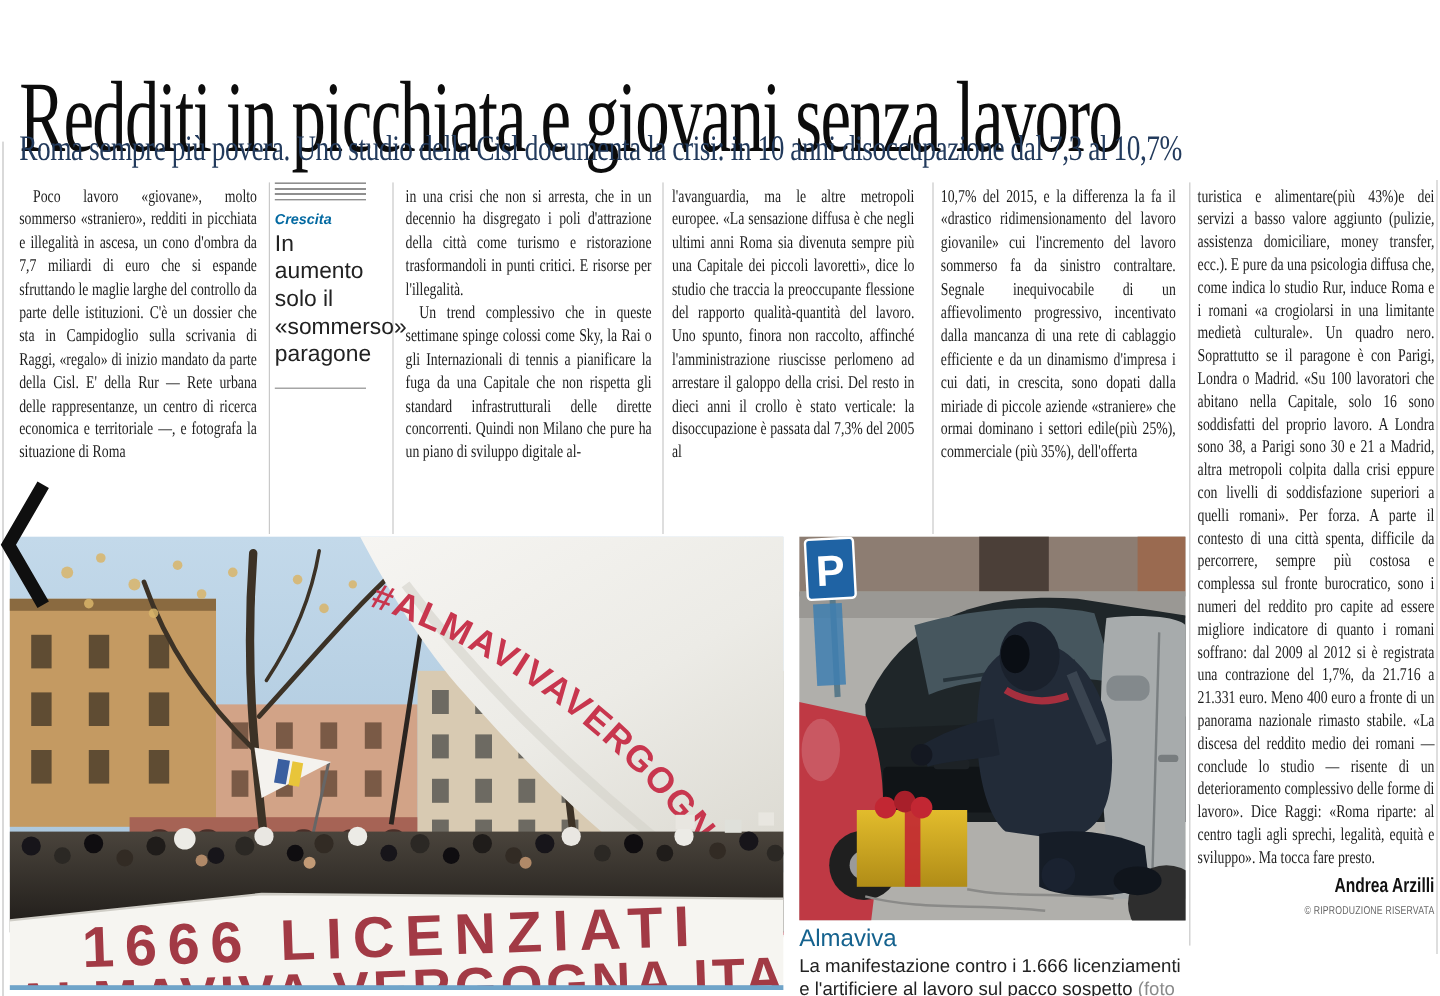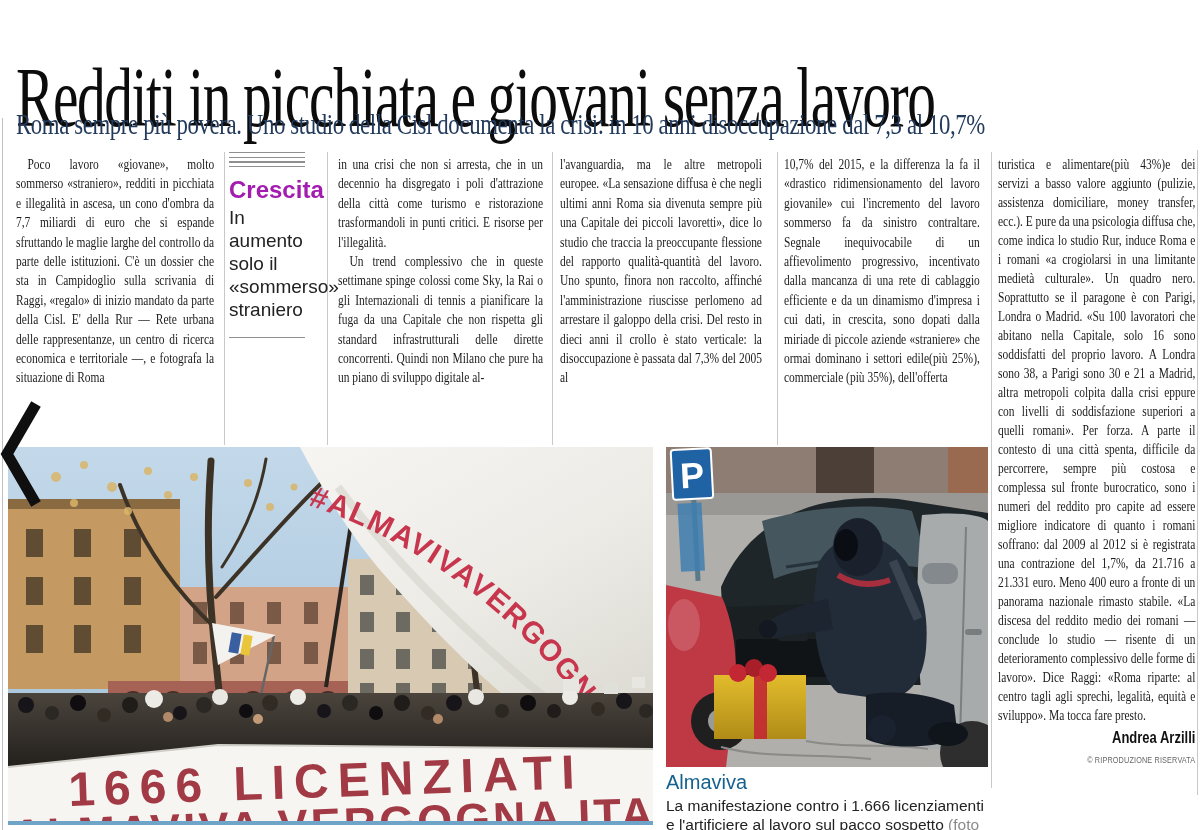--- a/index.html
+++ b/index.html
@@ -28,21 +28,21 @@
   #col5{left:998px;width:258px;line-height:19.0px;}
   .byline{font-family:"Liberation Sans",sans-serif;font-weight:bold;font-size:17px;
           text-align:right;margin-top:3px;color:#111;}
   .copyright{font-family:"Liberation Sans",sans-serif;font-size:9.5px;color:#666;
              text-align:right;margin-top:3px;letter-spacing:0.2px;}
   
   #sidebar{position:absolute;left:229px;top:152px;width:94px;
            font-family:"Liberation Sans",sans-serif;}
   #sidebar .rules{width:76px;height:15px;
       background:repeating-linear-gradient(to bottom,#8f8f8f 0 1.4px,transparent 1.4px 4.6px);}
-  #sidebar h3{margin:9px 0 2px 0;font-size:24px;color:#a21caf;}
+  #sidebar h3{margin:9px 0 2px 0;font-size:12px;color:#0369a1;font-style:italic;}
   #sidebar .sbtext{font-size:19px;line-height:23px;color:#222;}
   #sidebar .endrule{width:76px;height:1px;background:#8f8f8f;margin-top:16px;}
   
   #left-photo{position:absolute;left:8px;top:447px;width:645px;height:378px;}
   #right-photo{position:absolute;left:666px;top:447px;width:322px;height:320px;}
   
   #caption{position:absolute;left:666px;top:771px;width:318px;
            font-family:"Liberation Sans",sans-serif;}
   #caption .cap-title{font-size:20px;font-weight:normal;color:#15628e;margin:0 0 2px 0;}
   #caption .cap-text{font-size:15.5px;line-height:19px;color:#222;margin:0;}
@@ -81,21 +81,21 @@
   </div>
   <div id="col5" class="col">
     <p>turistica e alimentare(più 43%)e dei servizi a basso valore aggiunto (pulizie, assistenza domiciliare, money transfer, ecc.). E pure da una psicologia diffusa che, come indica lo studio Rur, induce Roma e i romani «a crogiolarsi in una limitante medietà culturale». Un quadro nero. Soprattutto se il paragone è con Parigi, Londra o Madrid. «Su 100 lavoratori che abitano nella Capitale, solo 16 sono soddisfatti del proprio lavoro. A Londra sono 38, a Parigi sono 30 e 21 a Madrid, altra metropoli colpita dalla crisi eppure con livelli di soddisfazione superiori a quelli romani». Per forza. A parte il contesto di una città spenta, difficile da percorrere, sempre più costosa e complessa sul fronte burocratico, sono i numeri del reddito pro capite ad essere migliore indicatore di quanto i romani soffrano: dal 2009 al 2012 si è registrata una contrazione del 1,7%, da 21.716 a 21.331 euro. Meno 400 euro a fronte di un panorama nazionale rimasto stabile. «La discesa del reddito medio dei romani — conclude lo studio — risente di un deterioramento complessivo delle forme di lavoro». Dice Raggi: «Roma riparte: al centro tagli agli sprechi, legalità, equità e sviluppo». Ma tocca fare presto.</p>
     <div class="byline">Andrea Arzilli</div>
     <div class="copyright">© RIPRODUZIONE RISERVATA</div>
   </div>
 
   <div id="sidebar">
     <div class="rules"></div>
     <h3>Crescita</h3>
-    <div class="sbtext">In aumento solo il «sommerso» straniero</div>
+    <div class="sbtext">In aumento solo il «sommerso» paragone</div>
     <div class="endrule"></div>
   </div>
 
   <svg id="cont-arrow" width="42" height="112" viewBox="0 0 42 112">
     <polyline points="36,6 7,56 36,106" fill="none" stroke="#0f0f0f" stroke-width="11"></polyline>
   </svg>
 
   <svg id="left-photo" width="645" height="378" viewBox="0 0 645 378">
     <defs>
       <linearGradient id="skyg" x1="0" y1="0" x2="0" y2="1">

